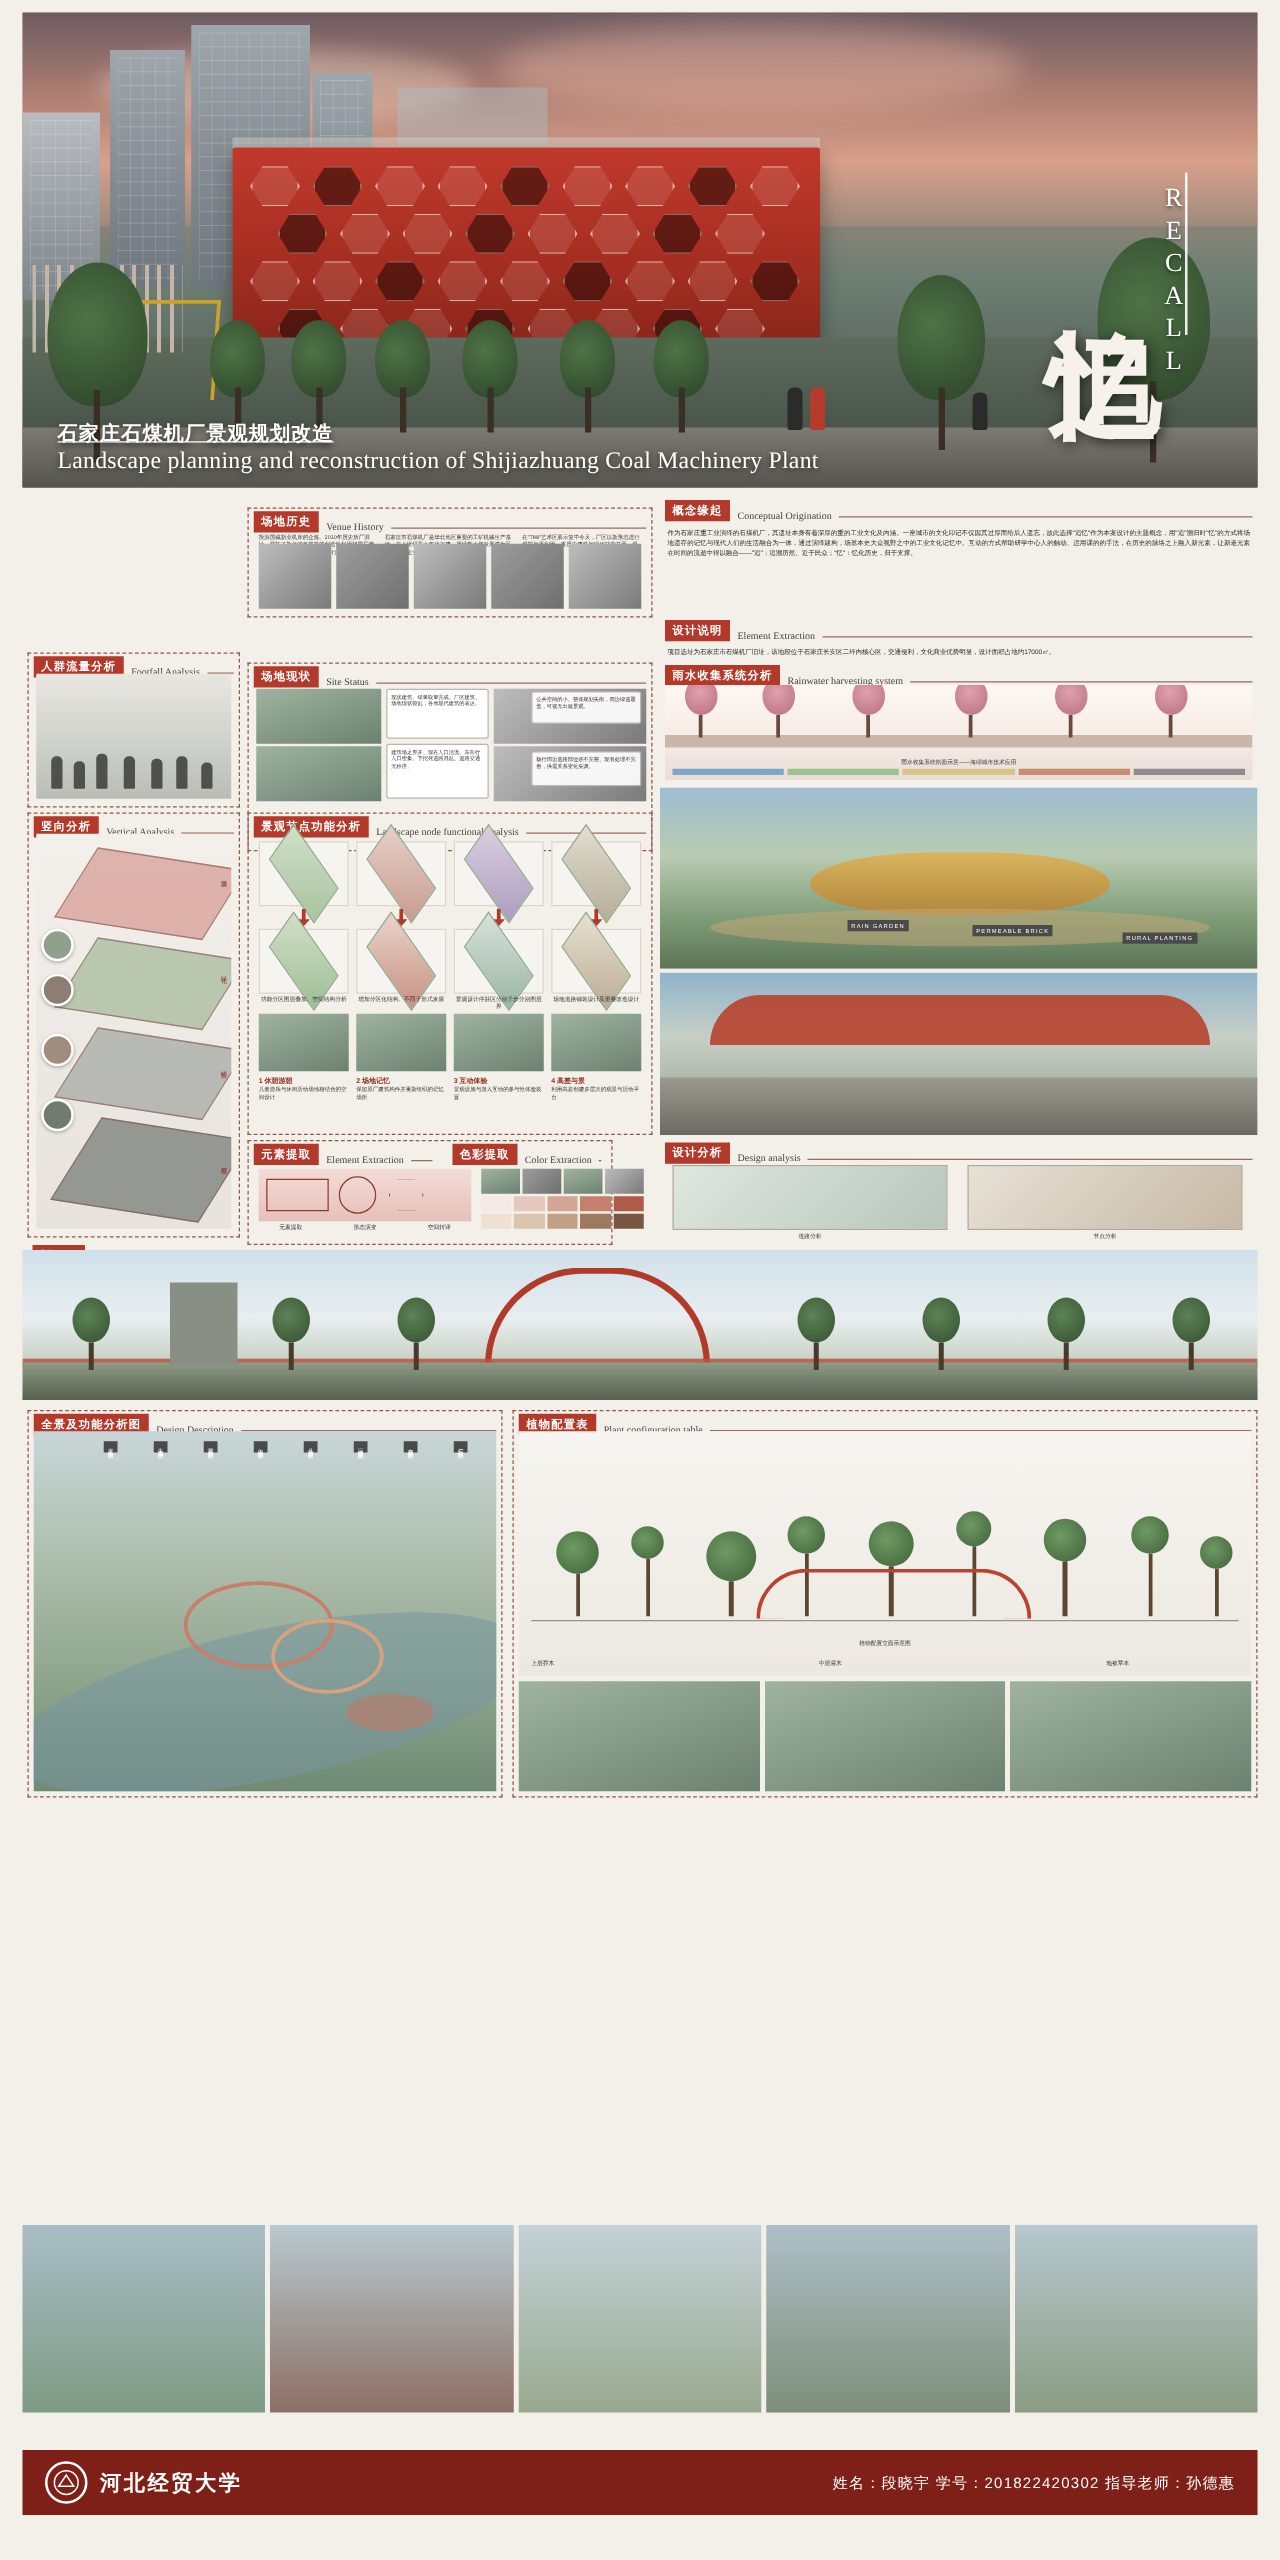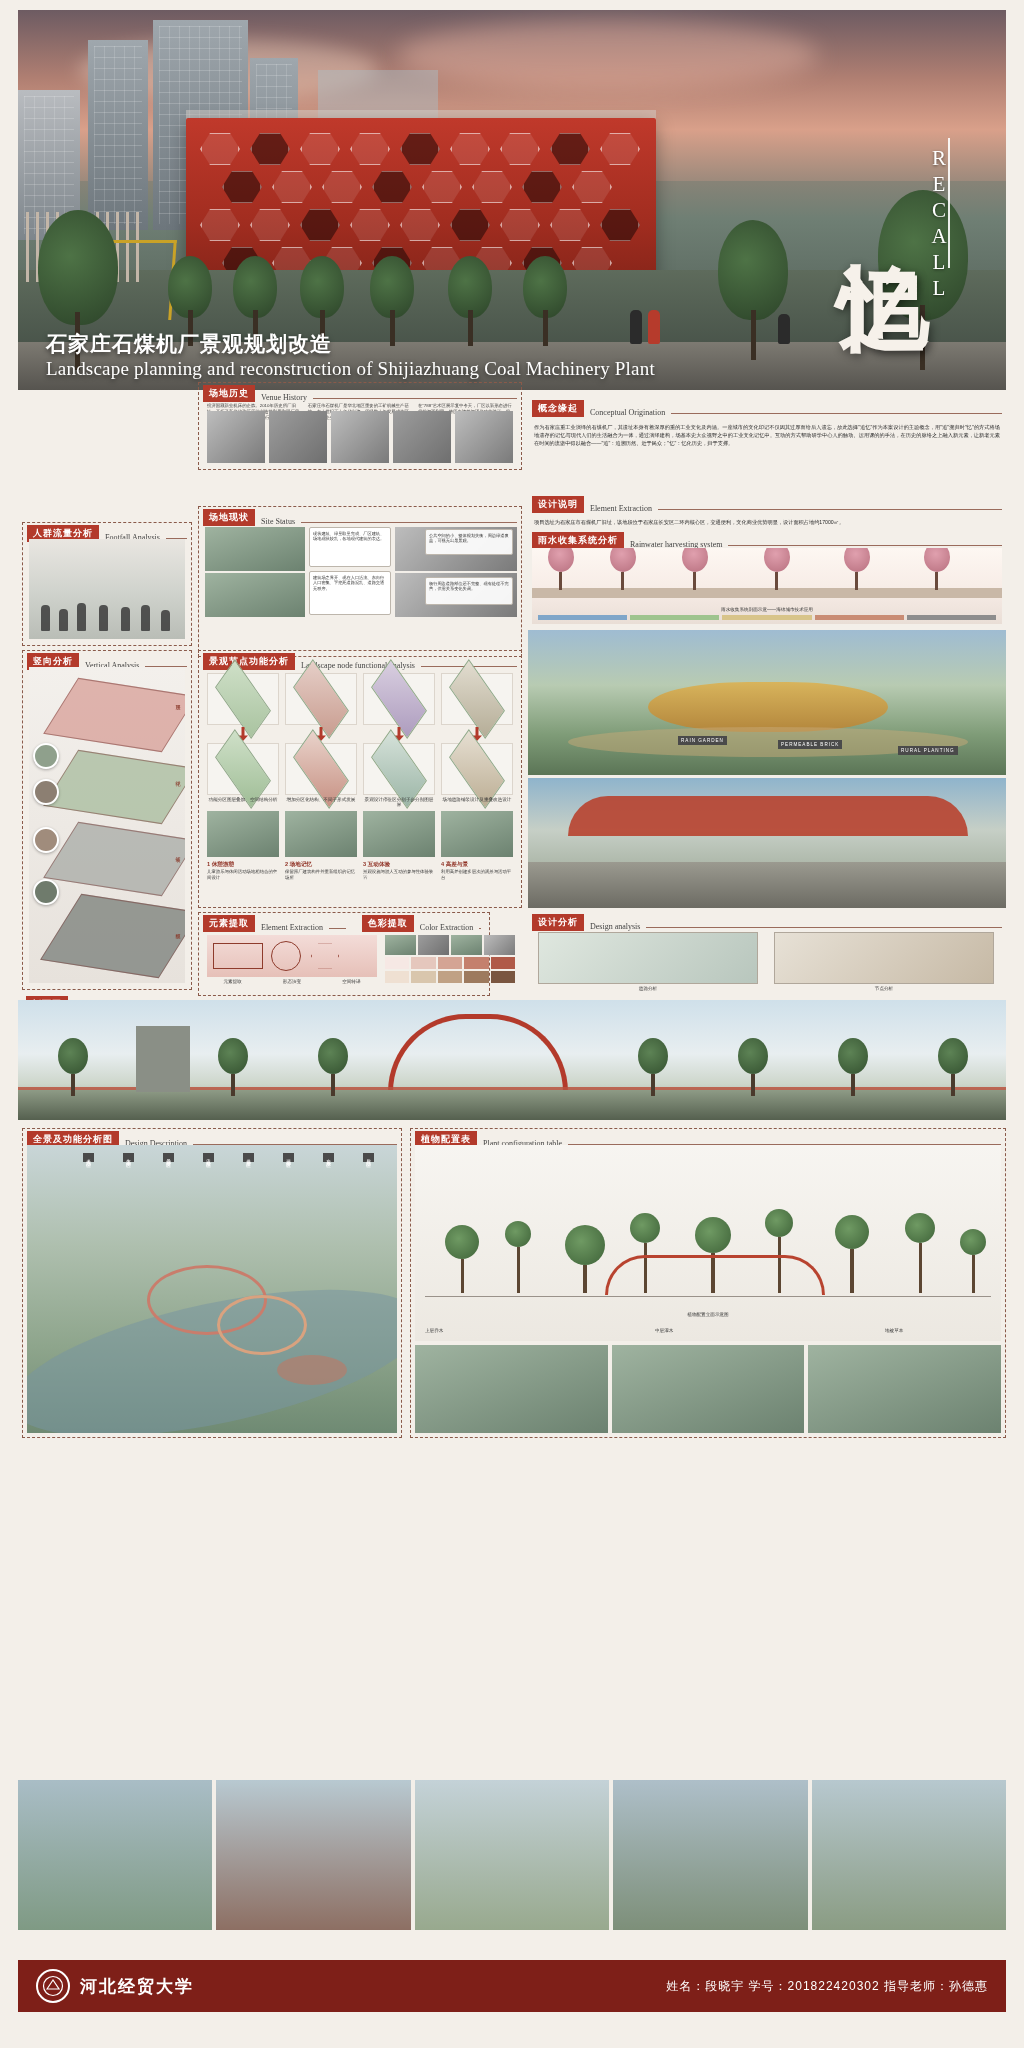--- a/index.html
+++ b/index.html
@@ -79,21 +79,21 @@
   .hero .zhuiyi {
     position: absolute; right: 74px; top: 180px;
     color: #f6f1ea; font-family: "Liberation Serif", serif;
     font-size: 92px; line-height: 96px; font-weight: bold;
     writing-mode: vertical-rl;
     text-shadow: 2px 3px 10px rgba(0,0,0,.45);
   }
   .hero .titlebox {
     position: absolute; left: 28px; bottom: 10px; color: #fff;
   }
-  .hero .title-cn { font-size: 21px; font-weight: bold; letter-spacing: 1px; text-shadow:0 2px 5px rgba(0,0,0,.6);}
+  .hero .title-cn { font-size: 16px; font-weight: bold; letter-spacing: 1px; text-shadow:0 2px 5px rgba(0,0,0,.6);text-decoration:underline;}
   .hero .title-en { font-size: 19px; font-family: "Liberation Serif", serif; letter-spacing:.2px; text-shadow:0 2px 5px rgba(0,0,0,.6);}
 
   
   .panel { position: absolute; }
   .dashed { border: 1px dashed #8a5a4a; }
   .sec-head { display: flex; align-items: flex-end; gap: 6px; padding: 2px 4px; }
   .sec-cn {
     background: #b33a2b; color: #fff; font-size: 9px; font-weight: bold;
     padding: 2px 6px; letter-spacing: 1px; white-space: nowrap;
   }
@@ -371,41 +371,41 @@
       <div class="thumbcirc" style="left:4px;top:112px;background:#8c7f72"></div>
       <div class="thumbcirc" style="left:4px;top:160px;background:#a08c7c"></div>
       <div class="thumbcirc" style="left:4px;top:212px;background:#6f7b6c"></div>
       <div class="vlabel" style="top:34px">顶层</div>
       <div class="vlabel" style="top:110px">绿化</div>
       <div class="vlabel" style="top:186px">铺装</div>
       <div class="vlabel" style="top:262px">模型</div>
     </div>
   </div>
 
-  <div class="panel dashed" style="left:198px; top:382px; width:324px; height:88px">
+  <div class="panel dashed" style="left:198px; top:406px; width:324px; height:88px">
     <div class="sec-head">
       <span class="sec-cn">场地历史</span>
       <span class="sec-en">Venue History</span>
       <span class="sec-rule"></span>
     </div>
     <div style="position:absolute;left:8px;top:20px;right:8px;display:flex;gap:6px">
       <div class="tiny" style="width:31%">投湃国藏新业机床的企炼。2010年历史所厂旧址、开拓了新代的政策等的创造性利用和国厂房修复更新；2020年内，外烈进行新区的设备产业改，转型为新的产业园区。</div>
       <div class="tiny" style="width:34%">石家庄市石煤机厂是华北地区重要的工矿机械生产基地，在上世纪五十年代兴建，历经数十年发展成为区域性支柱企业。</div>
       <div class="tiny" style="width:31%">在"788"艺术区展示复中令天，厂区以新形态进行保护与再利用，将历史建筑与现代功能并置，保留工业记忆。</div>
     </div>
     <div style="position:absolute;left:8px;bottom:6px;right:8px;height:52px;display:flex;gap:4px">
       <div class="photo g" style="flex:1"></div>
       <div class="photo" style="flex:1"></div>
       <div class="photo g" style="flex:1"></div>
       <div class="photo" style="flex:1"></div>
       <div class="photo g" style="flex:1"></div>
     </div>
   </div>
 
-  <div class="panel dashed" style="left:198px; top:506px; width:324px; height:151px">
+  <div class="panel dashed" style="left:198px; top:530px; width:324px; height:151px">
     <div class="sec-head">
       <span class="sec-cn">场地现状</span>
       <span class="sec-en">Site Status</span>
       <span class="sec-rule"></span>
     </div>
     <div class="photo col" style="position:absolute;left:6px;top:20px;width:100px;height:44px"></div>
     <div class="photo col" style="position:absolute;left:6px;top:66px;width:100px;height:44px"></div>
     <div class="photo g" style="position:absolute;left:196px;top:20px;width:122px;height:44px"></div>
     <div class="photo g" style="position:absolute;left:196px;top:66px;width:122px;height:44px"></div>
     <div class="callout" style="left:110px;top:20px;width:82px;height:40px">现状建筑、绿量取量完成、厂区建筑、场地现状较乱，各地现代建筑的表达。</div>

